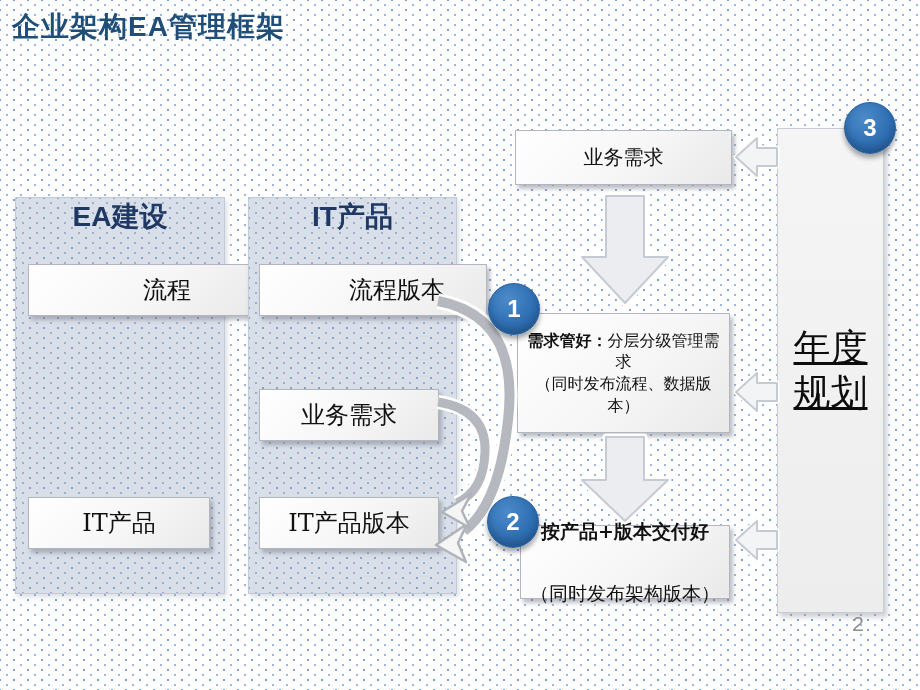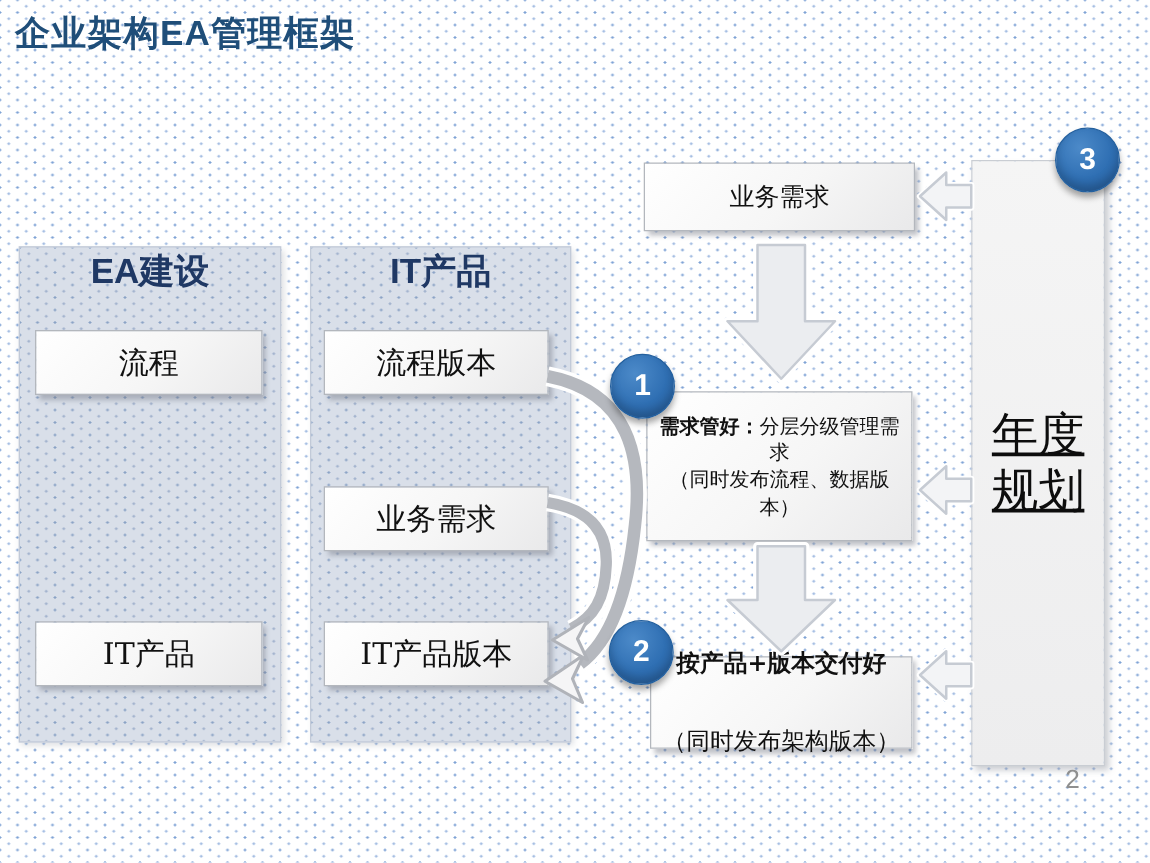--- a/index.html
+++ b/index.html
@@ -40,21 +40,21 @@
     background:linear-gradient(135deg,#ffffff 0%,#f6f6f6 55%,#e9e9ea 100%);
     border:1px solid #b3b7bd;
     box-shadow:3px 4px 4px rgba(110,116,128,0.45);
     display:flex;align-items:center;justify-content:center;
     font-family:"DejaVu Serif","Liberation Serif",serif;
     color:#111;
     z-index:1;
   }
   .panel .wbox{left:12px;width:180px;height:50px;font-size:24px;}
   .panel-mid .wbox{left:10px;width:178px;}
-  .b1{top:66px;} .b2{top:191px;} .b3{top:299px;}
+  .b1{top:66px;padding-left:48px;} .b2{top:191px;} .b3{top:299px;}
   .flow-box{font-family:"DejaVu Serif","Liberation Serif",serif;}
   .biz{
     position:absolute;left:515px;top:130px;width:215px;height:53px;
     font-size:20px;
   }
   .req{
     position:absolute;left:517px;top:313px;width:213px;height:120px;
     font-size:16px;line-height:1.35;text-align:center;
     flex-direction:column;padding:2px;box-sizing:border-box;
   }

